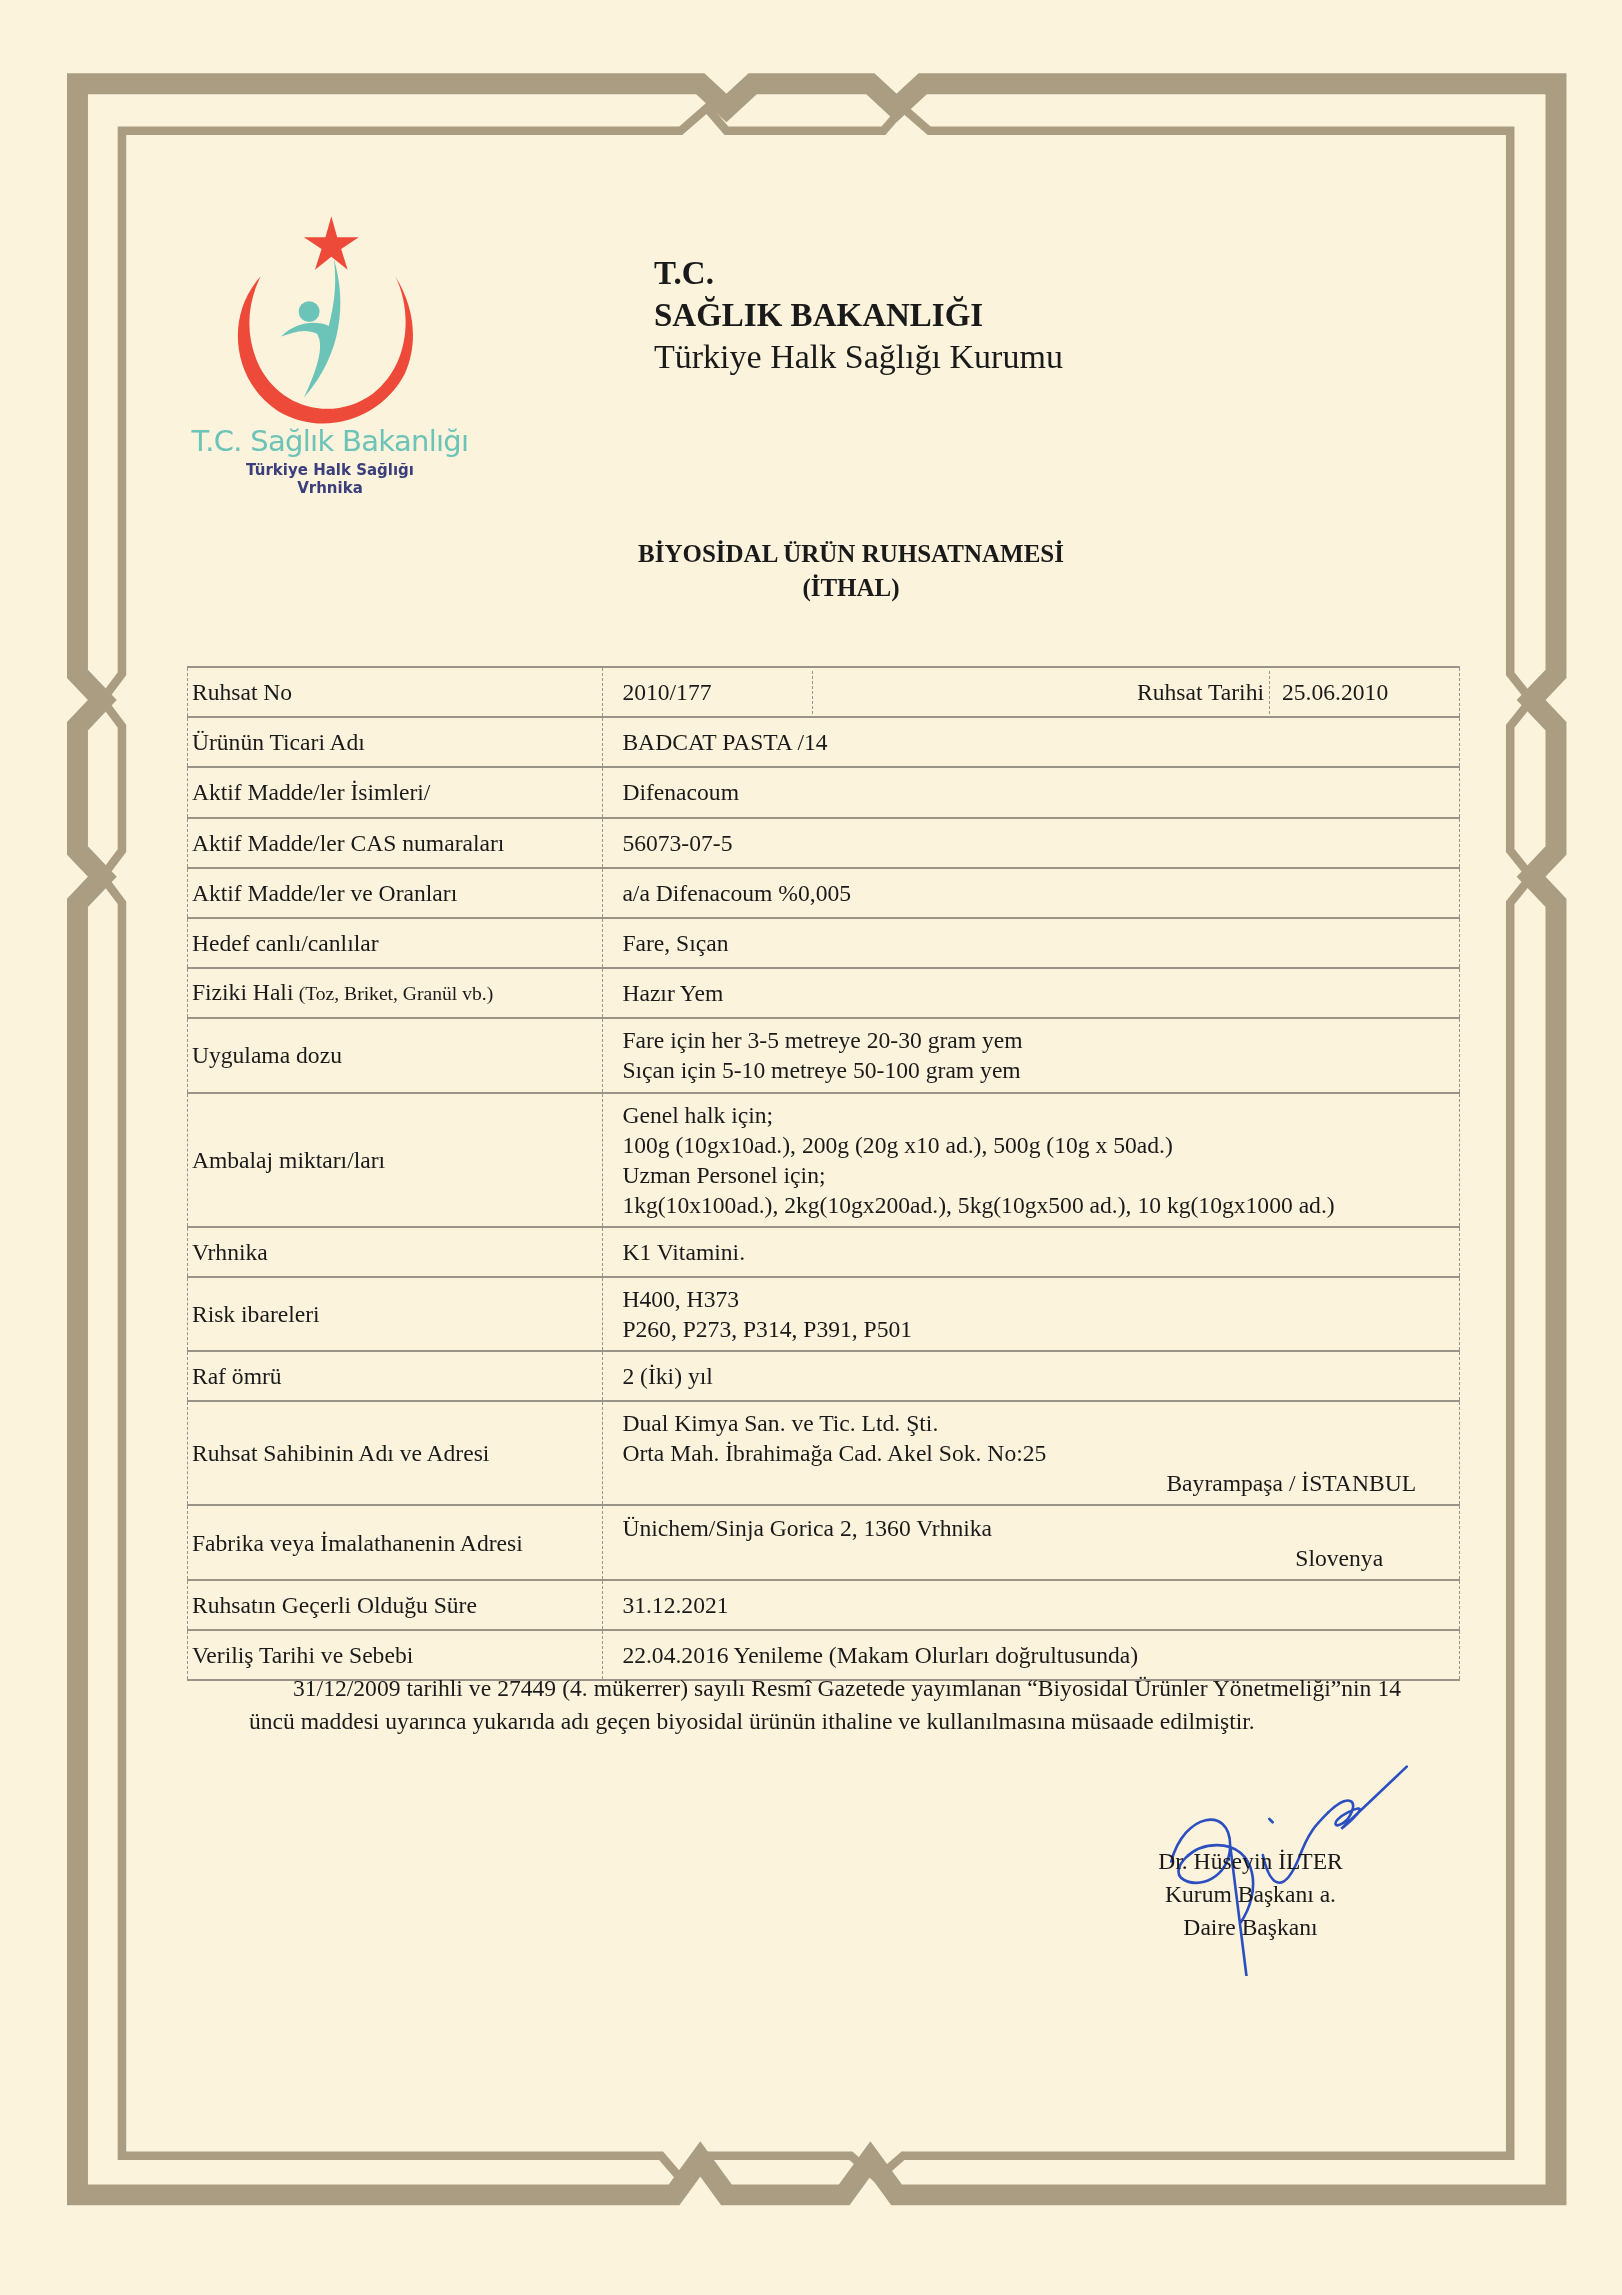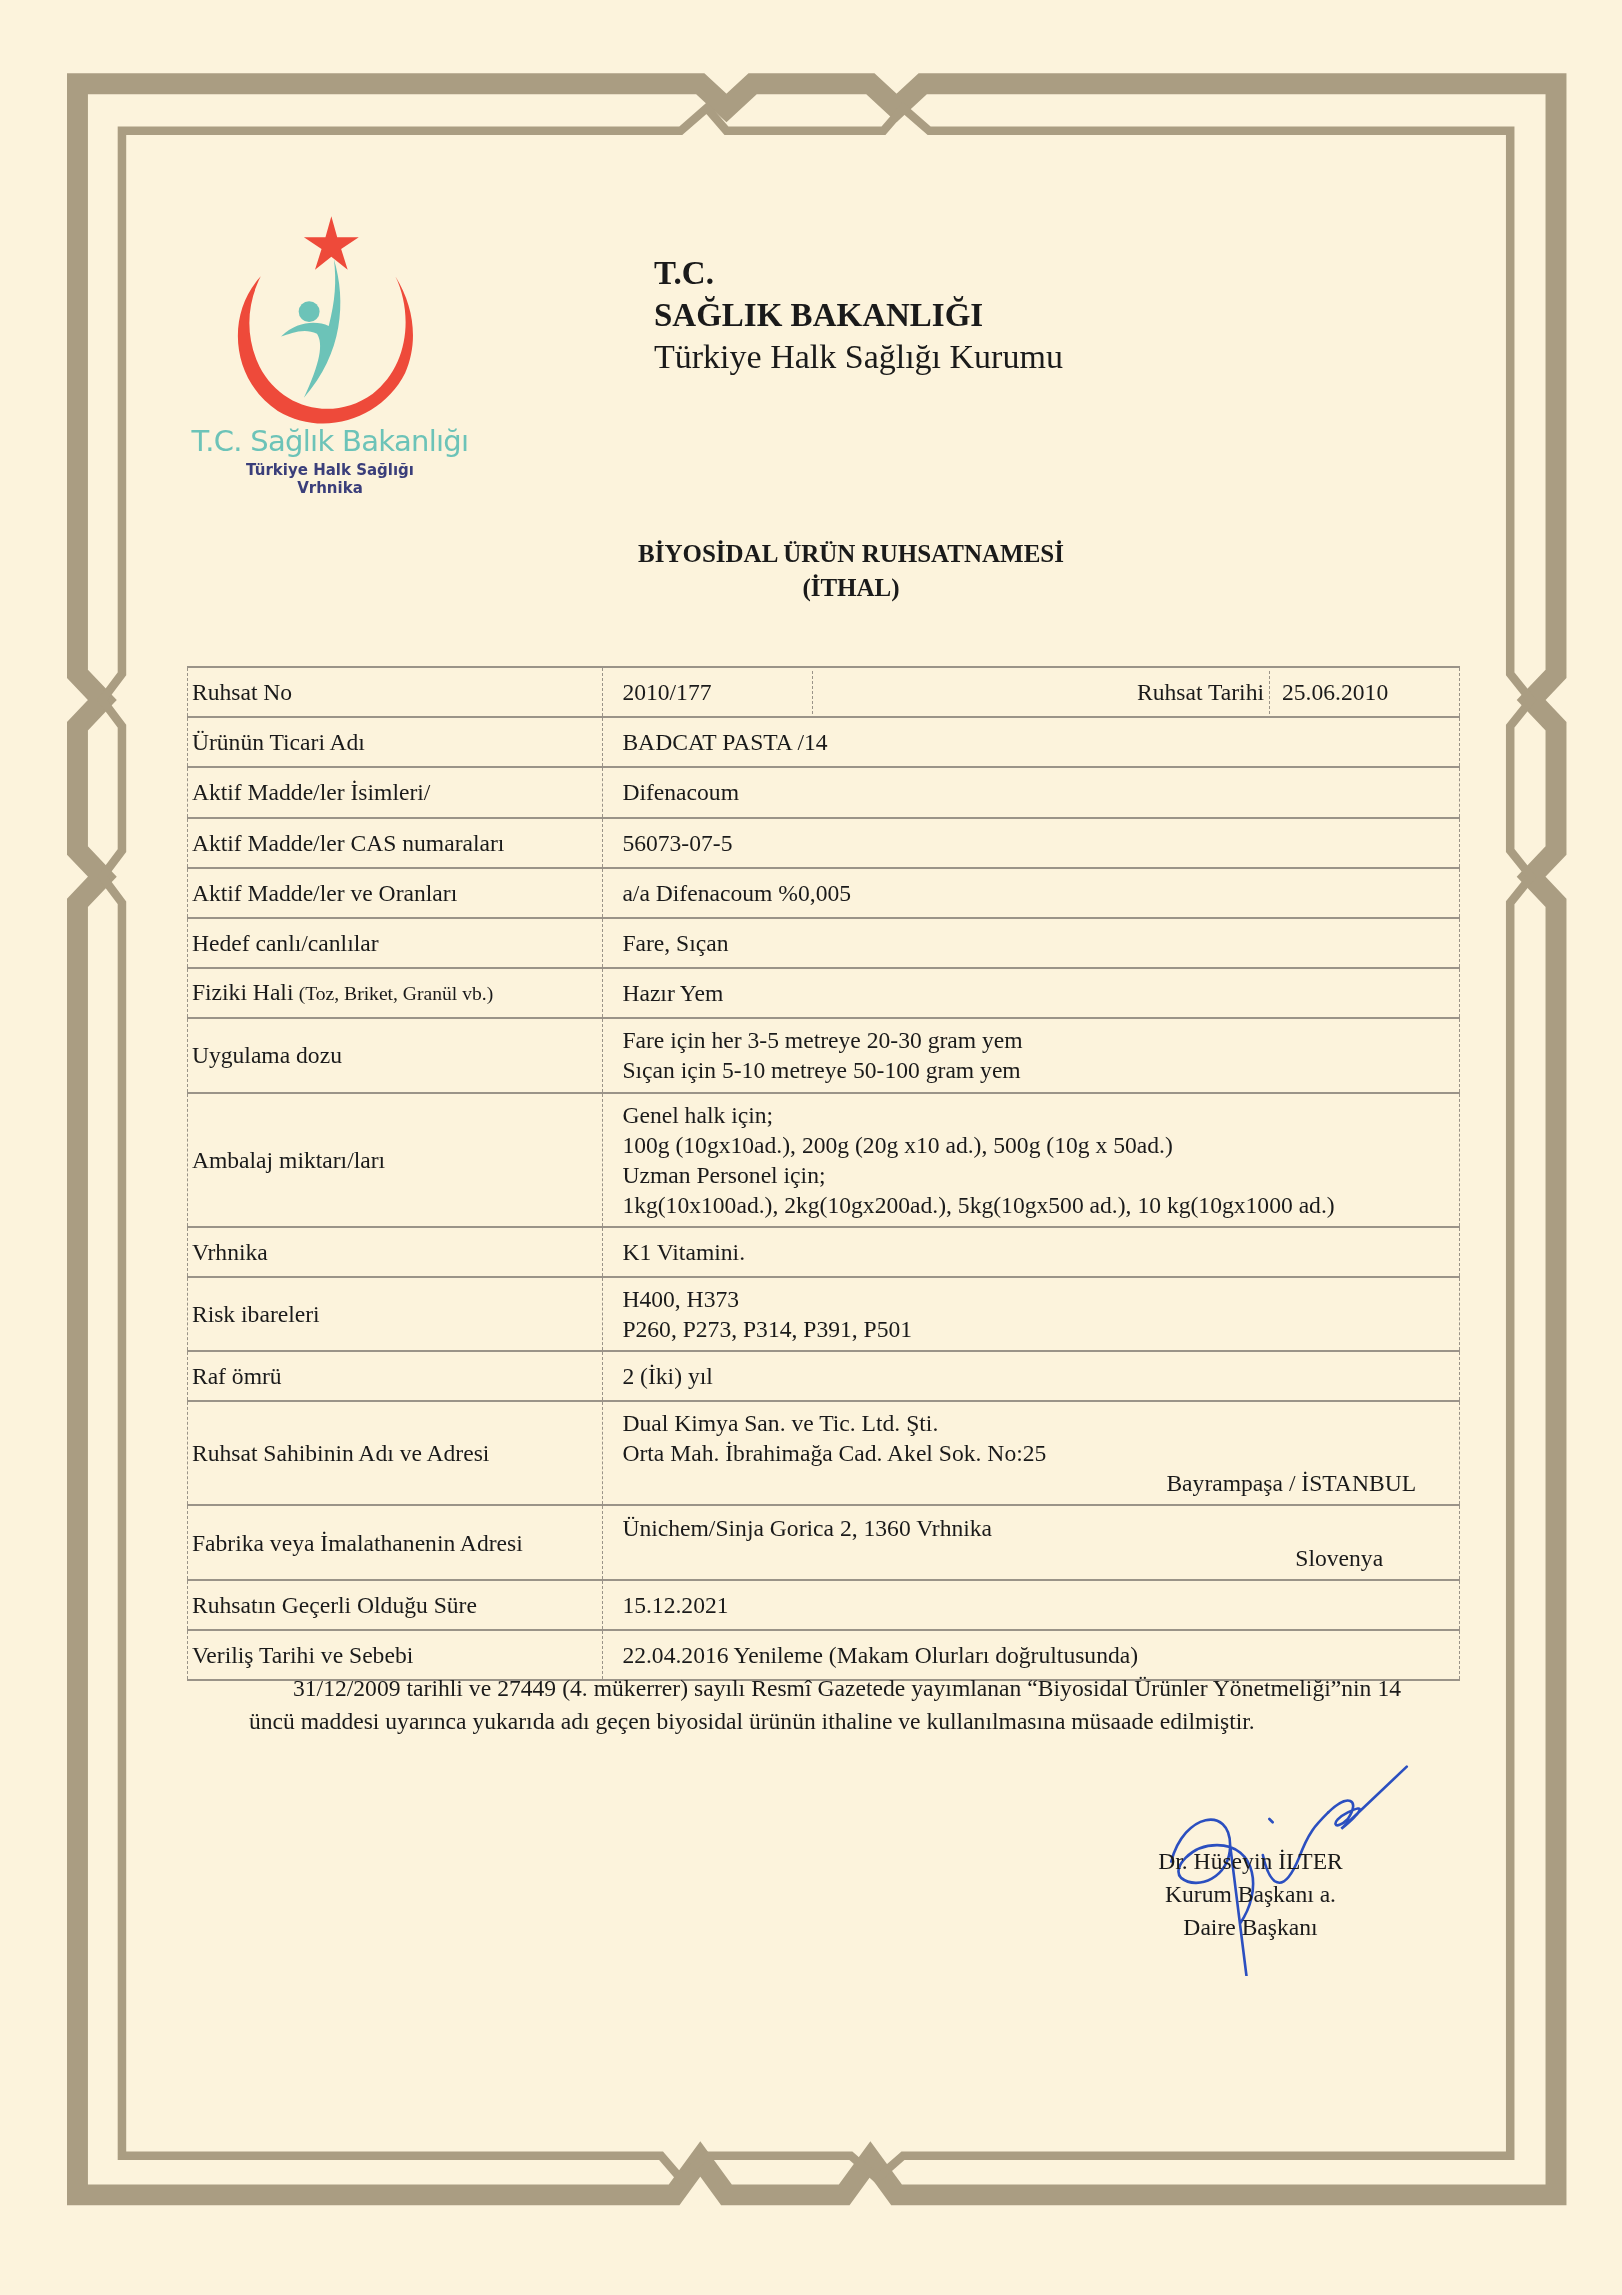--- a/index.html
+++ b/index.html
@@ -195,21 +195,21 @@
       <tr>
         <td class="label" style="height: 67px;"><span>Fabrika veya İmalathanenin Adresi</span></td>
         <td class="value" style="height: 67px;">
           <span class="line">Ünichem/Sinja Gorica 2, 1360 Vrhnika</span>
           <span class="line right2">Slovenya</span>
         </td>
       </tr>
       <tr>
         <td class="label" style="height: 43px;"><span>Ruhsatın Geçerli Olduğu Süre</span></td>
         <td class="value" style="height: 43px;">
-          <span class="line">15.12.2021</span>
+          <span class="line">31.12.2021</span>
         </td>
       </tr>
       <tr>
         <td class="label" style="height: 43px;"><span>Veriliş Tarihi ve Sebebi</span></td>
         <td class="value" style="height: 43px;">
           <span class="line">22.04.2016 Yenileme (Makam Olurları doğrultusunda)</span>
         </td>
       </tr>
     </tbody>
 </table>

